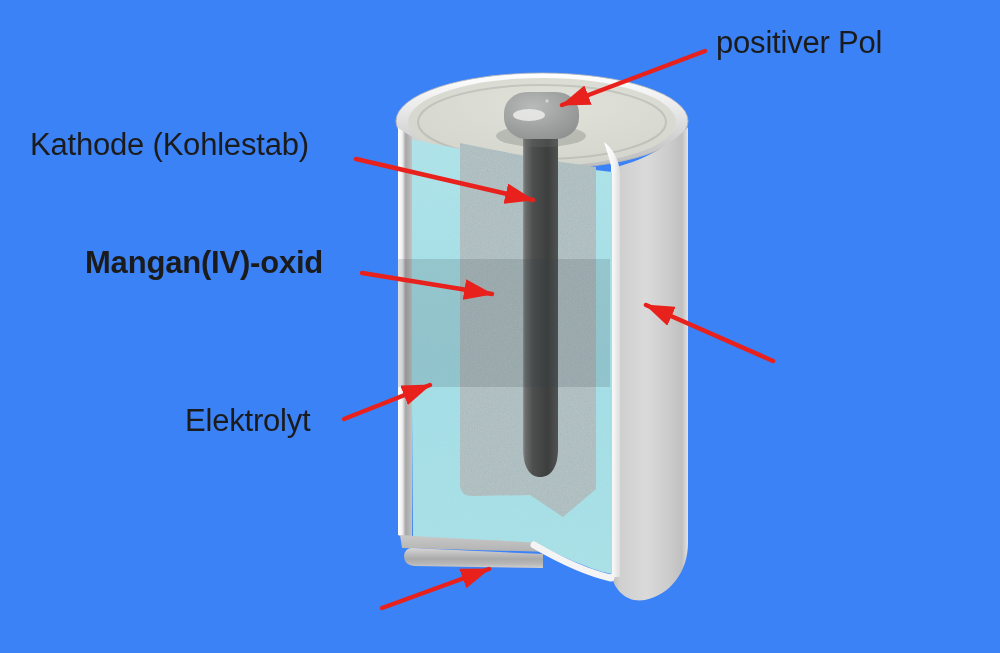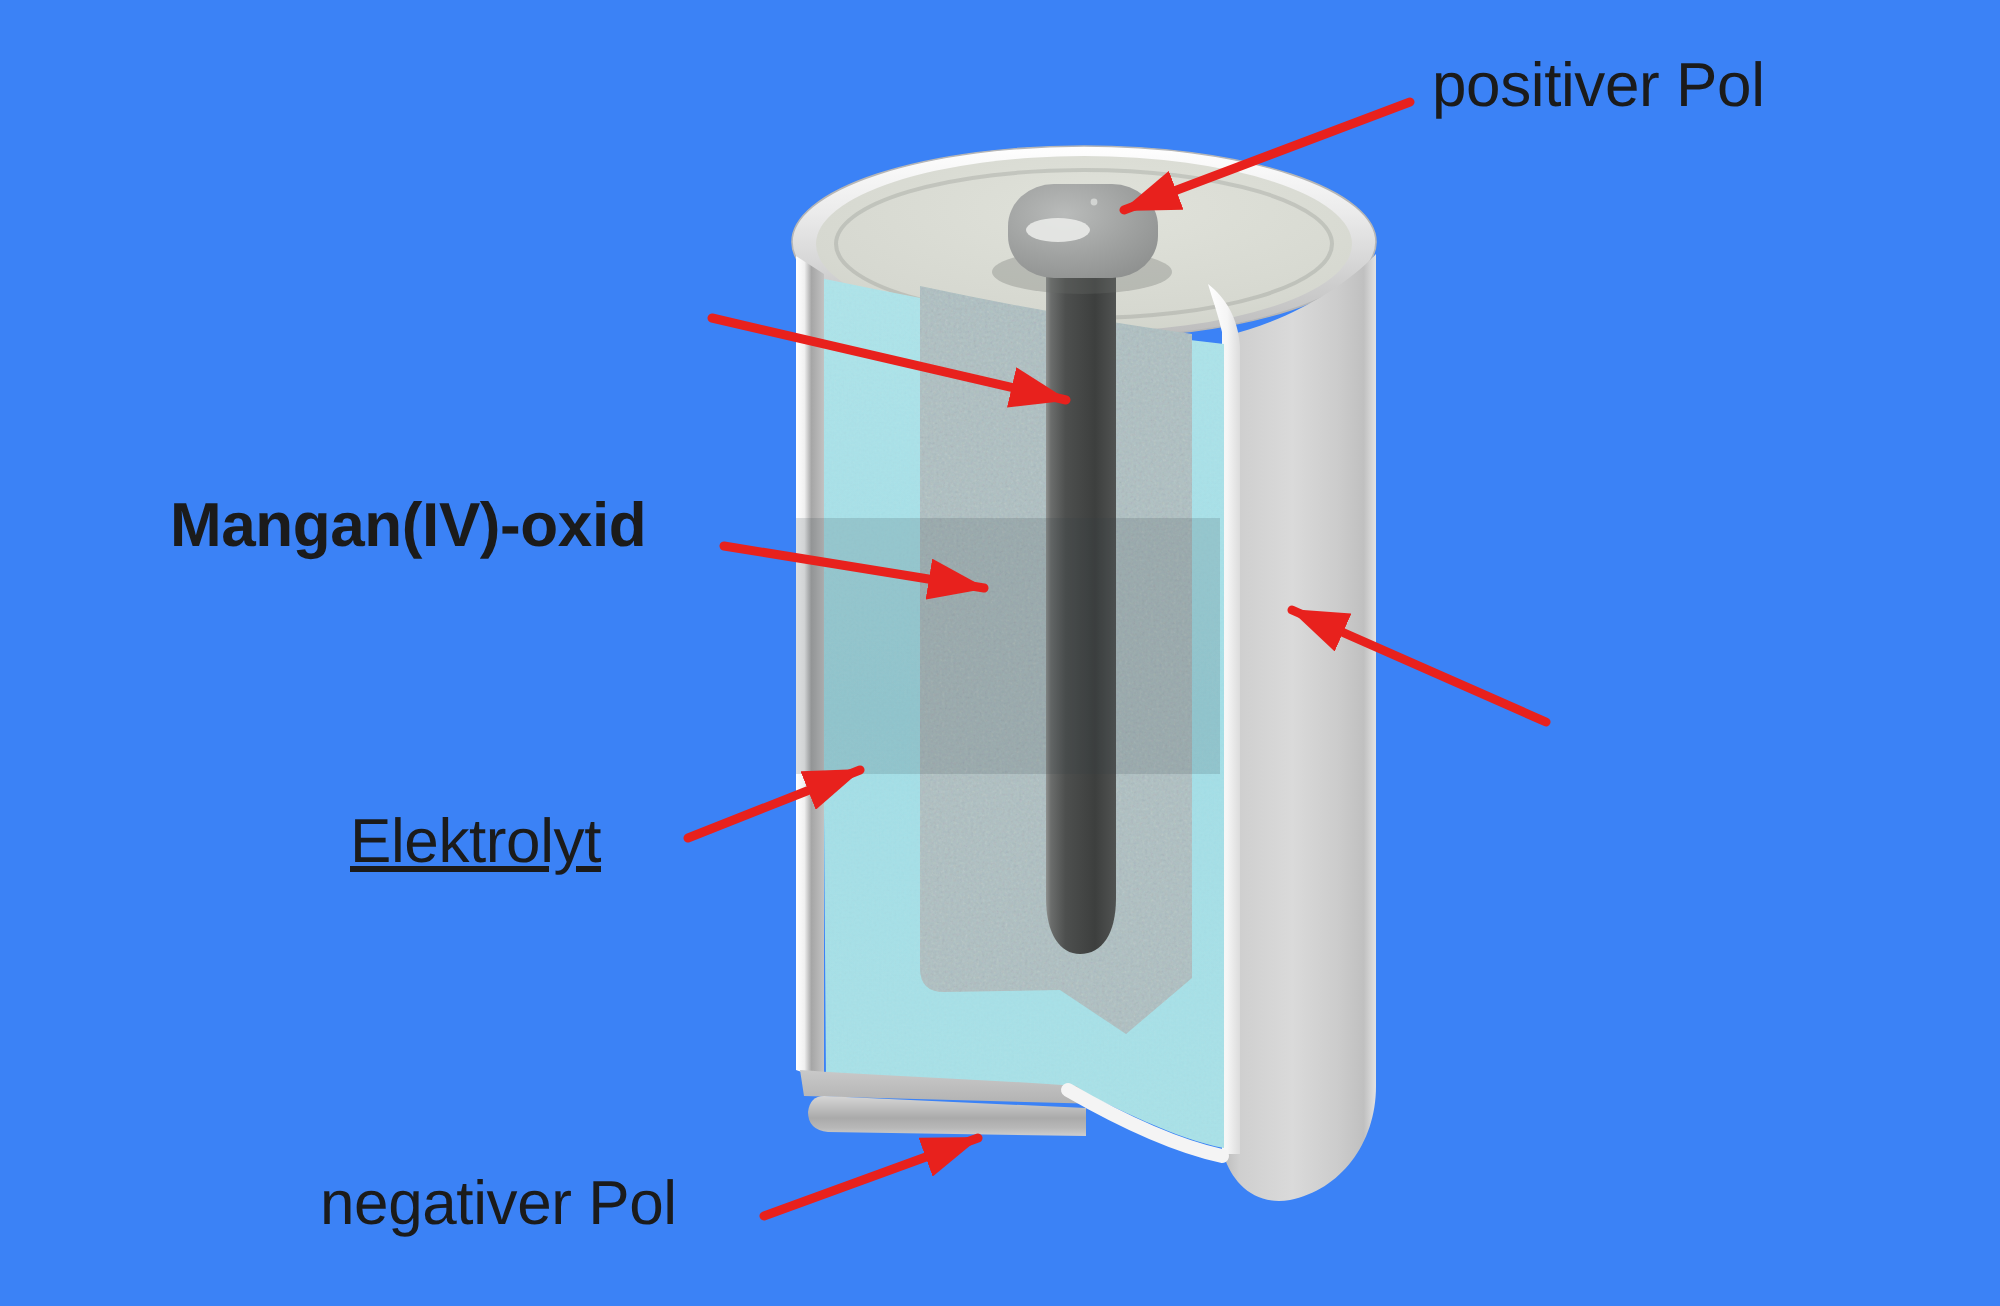--- a/index.html
+++ b/index.html
@@ -27,21 +27,21 @@
     font-size: 31px;
     line-height: 1.1;
     font-weight: 400;
     color: #1b1b1b;
     letter-spacing: -0.2px;
     white-space: nowrap;
   }
   #lbl-positiver  { left: 716px; top: 26px; }
   #lbl-kathode    { left: 30px;  top: 128px; }
   #lbl-mangan     { left: 85px;  top: 246px; font-weight: bold; }
-  #lbl-elektrolyt { left: 175px; top: 404px; text-decoration: underline; }
+  #lbl-elektrolyt { left: 185px; top: 404px; }
   #lbl-anode      { left: 782px; top: 348px; }
   #lbl-negativer  { left: 160px; top: 585px; }
 </style>
 </head>
 <body>
 
 <div id="stage">
 
   <svg id="battery-svg" viewBox="0 0 1000 653" xmlns="http://www.w3.org/2000/svg">
     <defs>
@@ -165,17 +165,17 @@
       <line x1="705" y1="51" x2="562" y2="105" marker-end="url(#arrowHead)"></line>
       <line x1="356" y1="159" x2="533" y2="200" marker-end="url(#arrowHead)"></line>
       <line x1="362" y1="273" x2="492" y2="294" marker-end="url(#arrowHead)"></line>
       <line x1="344" y1="419" x2="430" y2="385" marker-end="url(#arrowHead)"></line>
       <line x1="773" y1="361" x2="646" y2="305" marker-end="url(#arrowHead)"></line>
       <line x1="382" y1="608" x2="489" y2="569" marker-end="url(#arrowHead)"></line>
     </g>
   </svg>
 
   <div class="lbl" id="lbl-positiver">positiver Pol</div>
+  <div class="lbl" id="lbl-kathode">Kathode (Kohlestab)</div>
   <div class="lbl" id="lbl-mangan">Mangan(IV)-oxid</div>
   <div class="lbl" id="lbl-elektrolyt">Elektrolyt</div>
-  <div class="lbl" id="lbl-negativer">negativer Pol</div>
 
 </div>
 
 </body></html>

